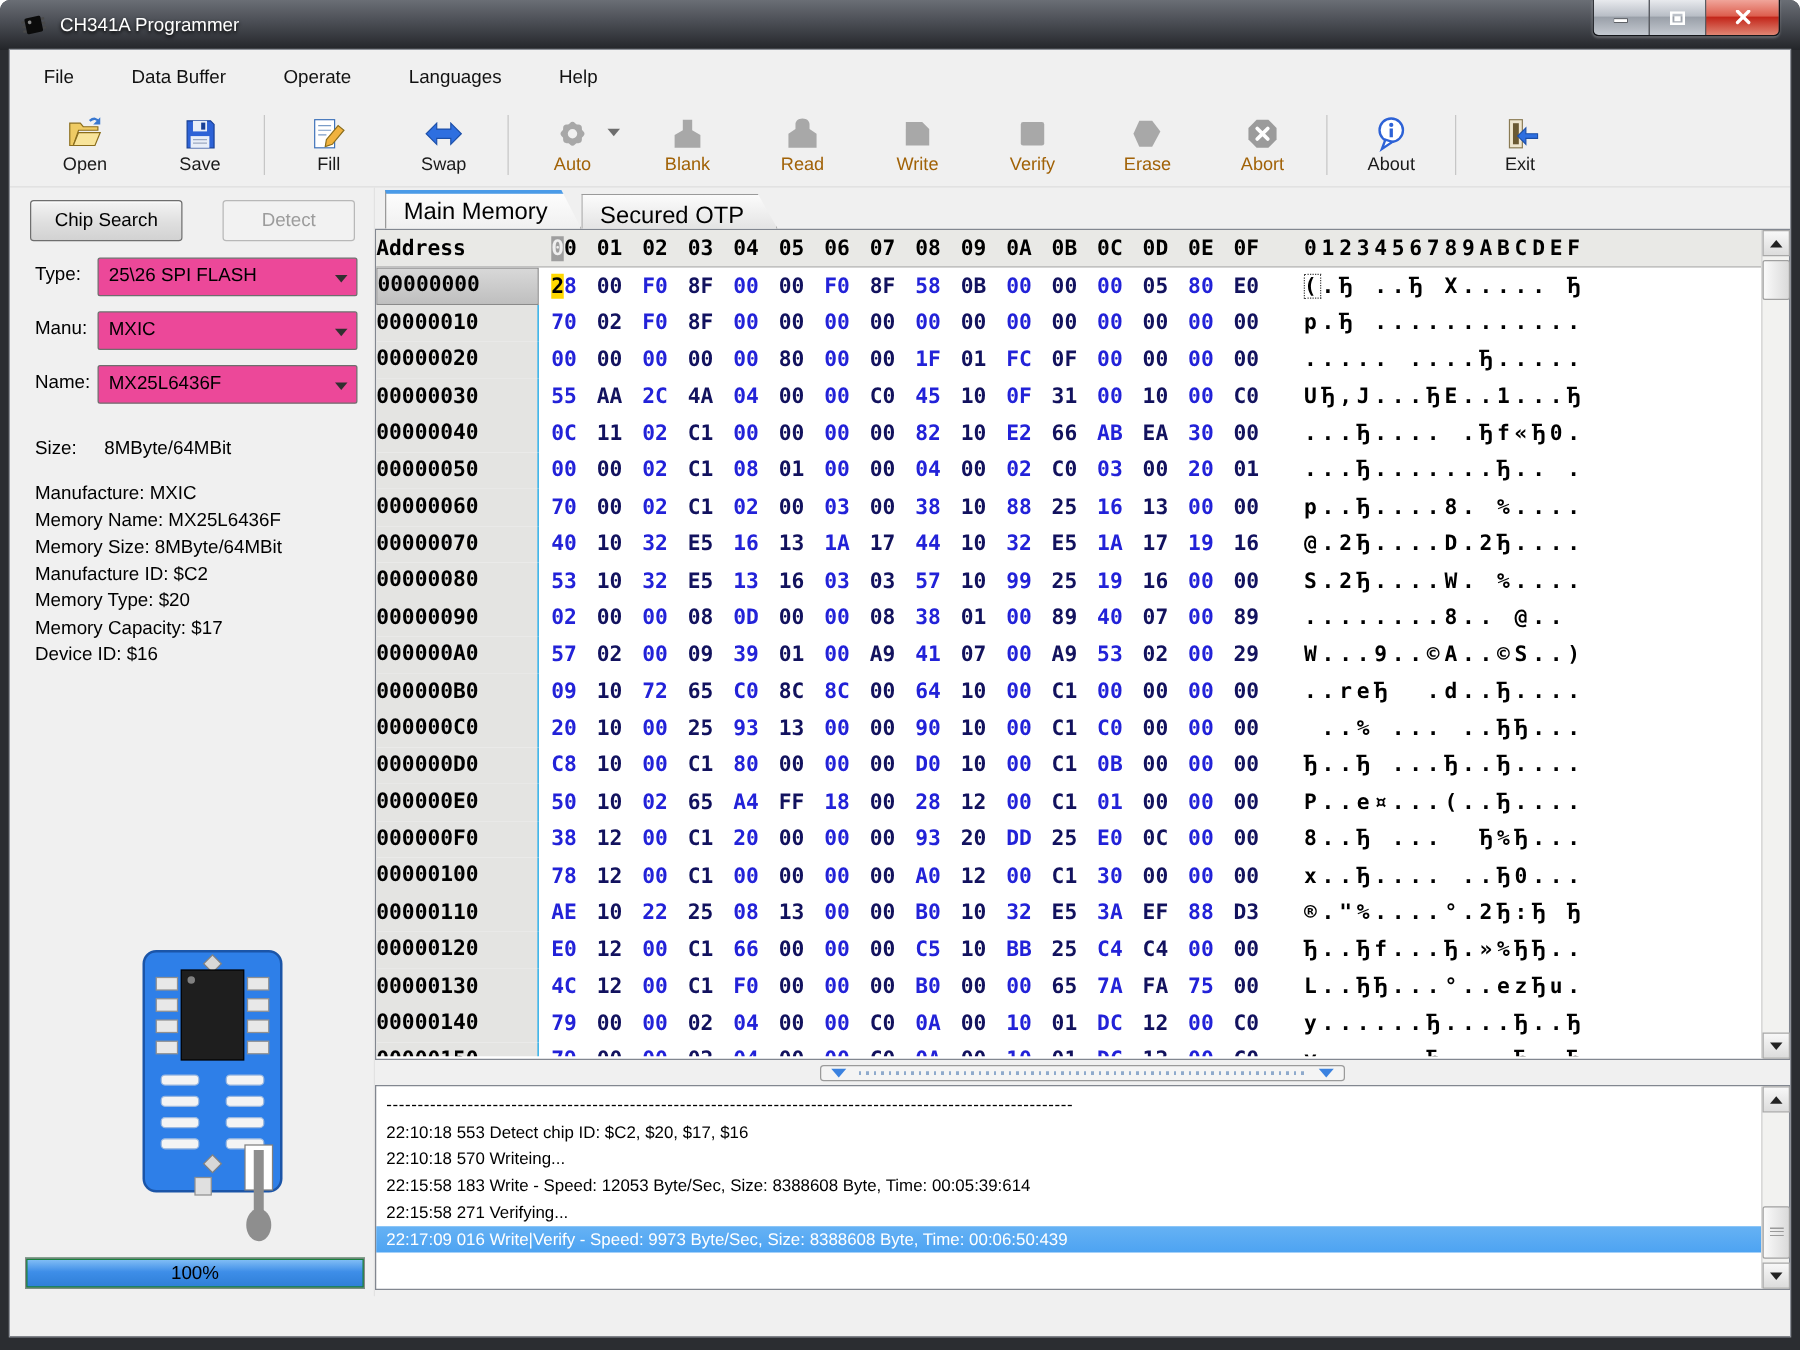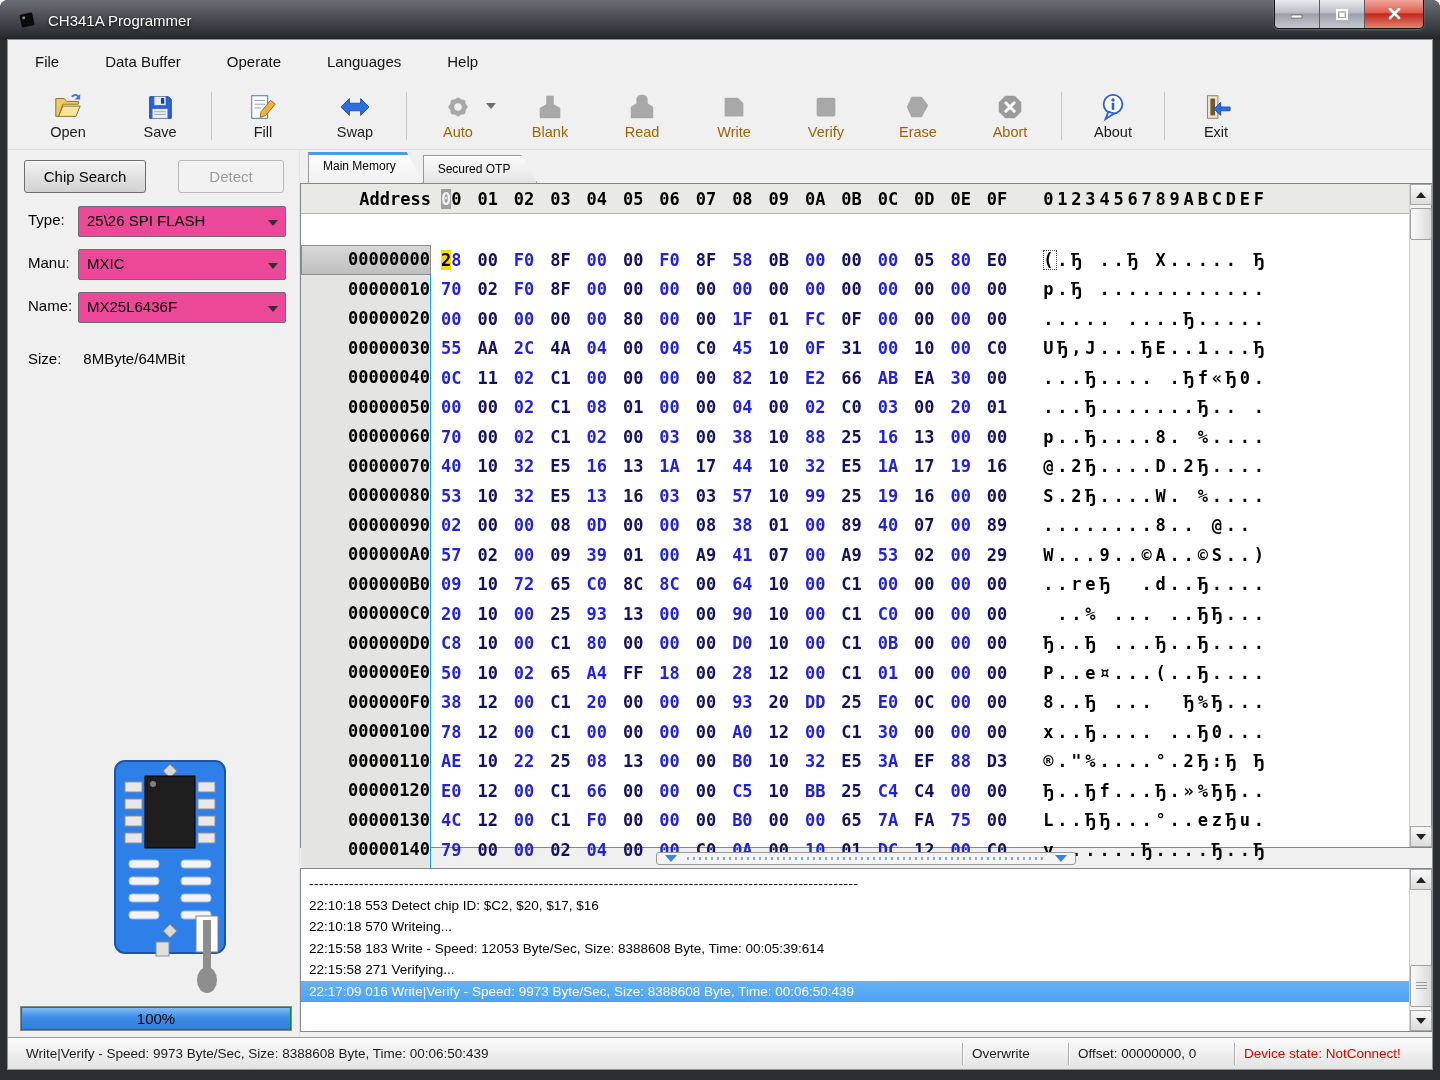--- a/index.html
+++ b/index.html
@@ -53,37 +53,37 @@
   .size-line .val { margin-left:22px; }
   .chip-info { position:absolute; left:20px; top:234px; font-size:15px; color:#000; line-height:21.5px; }
   .chip-art { position:absolute; left:104px; top:608px; width:116px; height:240px; }
   .progress { position:absolute; left:12px; top:856px; width:272px; height:25px; border:1px solid #8A8A8A; background:#15803d; }
   .progress-fill { position:absolute; inset:1px; background:linear-gradient(180deg,#7FBCF5 0%,var(--progress-fill,#3E8EE8) 45%,#2F7FD8 100%); }
   .progress-label { position:absolute; inset:0; display:flex; align-items:center; justify-content:center; font-size:15px; color:#000; }
 
   
   .main { position:absolute; left:292px; top:0; width:1132px; height:887px; }
   .tabs { position:absolute; left:8px; top:2px; height:31px; display:flex; align-items:flex-end; }
-  .tab { position:relative; font-size:12px; color:#000; padding:6px 26px 6px 14px; border:1px solid #9A9A9A; border-bottom:none;
+  .tab { position:relative; font-size:19px; color:#000; padding:6px 26px 6px 14px; border:1px solid #9A9A9A; border-bottom:none;
     clip-path:polygon(0 0,calc(100% - 16px) 0,100% 100%,0 100%); }
   .tab.active { height:31px; background:linear-gradient(180deg,#FDFDFD,#F0F0F0); border-top:3px solid #4A9BE8; padding-top:4px; z-index:2; }
   .tab.inactive { height:28px; background:linear-gradient(180deg,#FBFBFB,#E4E4E4); z-index:1; }
 
   
   .hexbox { position:absolute; left:0; top:33px; width:1132px; height:665px; background:#FFF; border:1px solid #828790; }
   .hex-font { font-family:"DejaVu Sans Mono",monospace; font-weight:bold; font-size:17px; }
   .hex-header { position:absolute; left:0; top:0; width:1108px; height:30px; background:#E9E9E6; border-bottom:1px solid #B5B5B5; display:flex; align-items:center; }
-  .addr-col { width:130px; flex:none; text-align:right; color:#000; }
+  .addr-col { width:130px; flex:none; text-align:left; color:#000; }
   .gutter-gap { width:10px; flex:none; }
   .byte { width:36.4px; flex:none; color:#000; }
   .byte.even { color:var(--hex-byte-even,#2222D8); }
   .byte.odd  { color:var(--hex-byte-odd,#12125E); }
   .hdr-cur { background:#9E9E9E; color:#EFEFEF; }
   .ascii { margin-left:20px; width:236px; flex:none; letter-spacing:3.8px; white-space:pre; color:#000; }
-  .hex-rows { position:absolute; left:0; top:30px; width:1108px; height:631px; overflow:hidden;margin-top:31px; }
+  .hex-rows { position:absolute; left:0; top:30px; width:1108px; height:631px; overflow:hidden; }
   .hex-row { height:29.5px; display:flex; align-items:center; }
   .hex-row .addr-col { height:29.5px; line-height:29.5px; background:#E4E4E2; border-right:1px solid #0ea5e9; }
   .hex-row .addr-col.sel { background:linear-gradient(180deg,#D8D8D8,#BFBFBF); border:1px solid #8A8A8A; line-height:27.5px; }
   .byte-cur { background:var(--cursor-bg,#FFD800); color:#000; }
   .ascii-cur { outline:1px dotted #444; outline-offset:-1px; }
 
   
   .vscroll { position:absolute; right:0; top:0; width:22px; height:100%; background:#F2F2F0; border-left:1px solid #D0D0D0; }
   .sb-btn { position:absolute; left:0; width:22px; height:21px; background:linear-gradient(180deg,#F8F8F8,#DCDCDC); border:1px solid #A8A8A8; display:flex; align-items:center; justify-content:center; }
   .sb-up { top:0; } .sb-down { bottom:0; }
@@ -300,20 +300,29 @@
                 <div class="select-value">MX25L6436F</div>
                 <div class="select-caret"></div>
               </div>
             </div>
           </div>
 
         <div class="size-line">
           <span>Size:</span><span class="val">8MByte/64MBit</span>
         </div>
 
+        <div class="chip-info">
+            <div>Manufacture: MXIC</div>
+            <div>Memory Name: MX25L6436F</div>
+            <div>Memory Size: 8MByte/64MBit</div>
+            <div>Manufacture ID: $C2</div>
+            <div>Memory Type: $20</div>
+            <div>Memory Capacity: $17</div>
+            <div>Device ID: $16</div>
+          </div>
 
         <svg class="chip-art" viewBox="0 0 116 240">
           <rect x="3" y="3" width="110" height="192" rx="10" fill="#2E7FE8" stroke="#1B55A8" stroke-width="2"></rect>
           <rect x="53" y="8" width="10" height="10" fill="#D8D8D8" stroke="#808080" transform="rotate(45 58 13)"></rect>
           <g fill="#E8E8E8" stroke="#909090">
             <rect x="13" y="24" width="17" height="10"></rect>
               <rect x="13" y="41" width="17" height="10"></rect>
             <rect x="13" y="58" width="17" height="10"></rect>
               <rect x="13" y="75" width="17" height="10"></rect>
             <rect x="86" y="24" width="17" height="10"></rect>
@@ -874,24 +883,15 @@
                 <div class="thumb-grip"></div>
               </div>
             <div class="sb-btn sb-down">
                 <div class="tri-down"></div>
               </div>
           </div>
         </div>
       </div>
     </div>
 
-    <div class="statusbar">
-      <div class="sb-main">Write|Verify - Speed: 9973 Byte/Sec, Size: 8388608 Byte, Time: 00:06:50:439</div>
-      <div class="sb-sep"></div>
-      <div class="sb-overwrite">Overwrite</div>
-      <div class="sb-sep"></div>
-      <div class="sb-offset">Offset: 00000000, 0</div>
-      <div class="sb-sep"></div>
-      <div class="sb-device">Device state: NotConnect!</div>
-    </div>
 
   </div>
 </div>
 
 </body></html>

